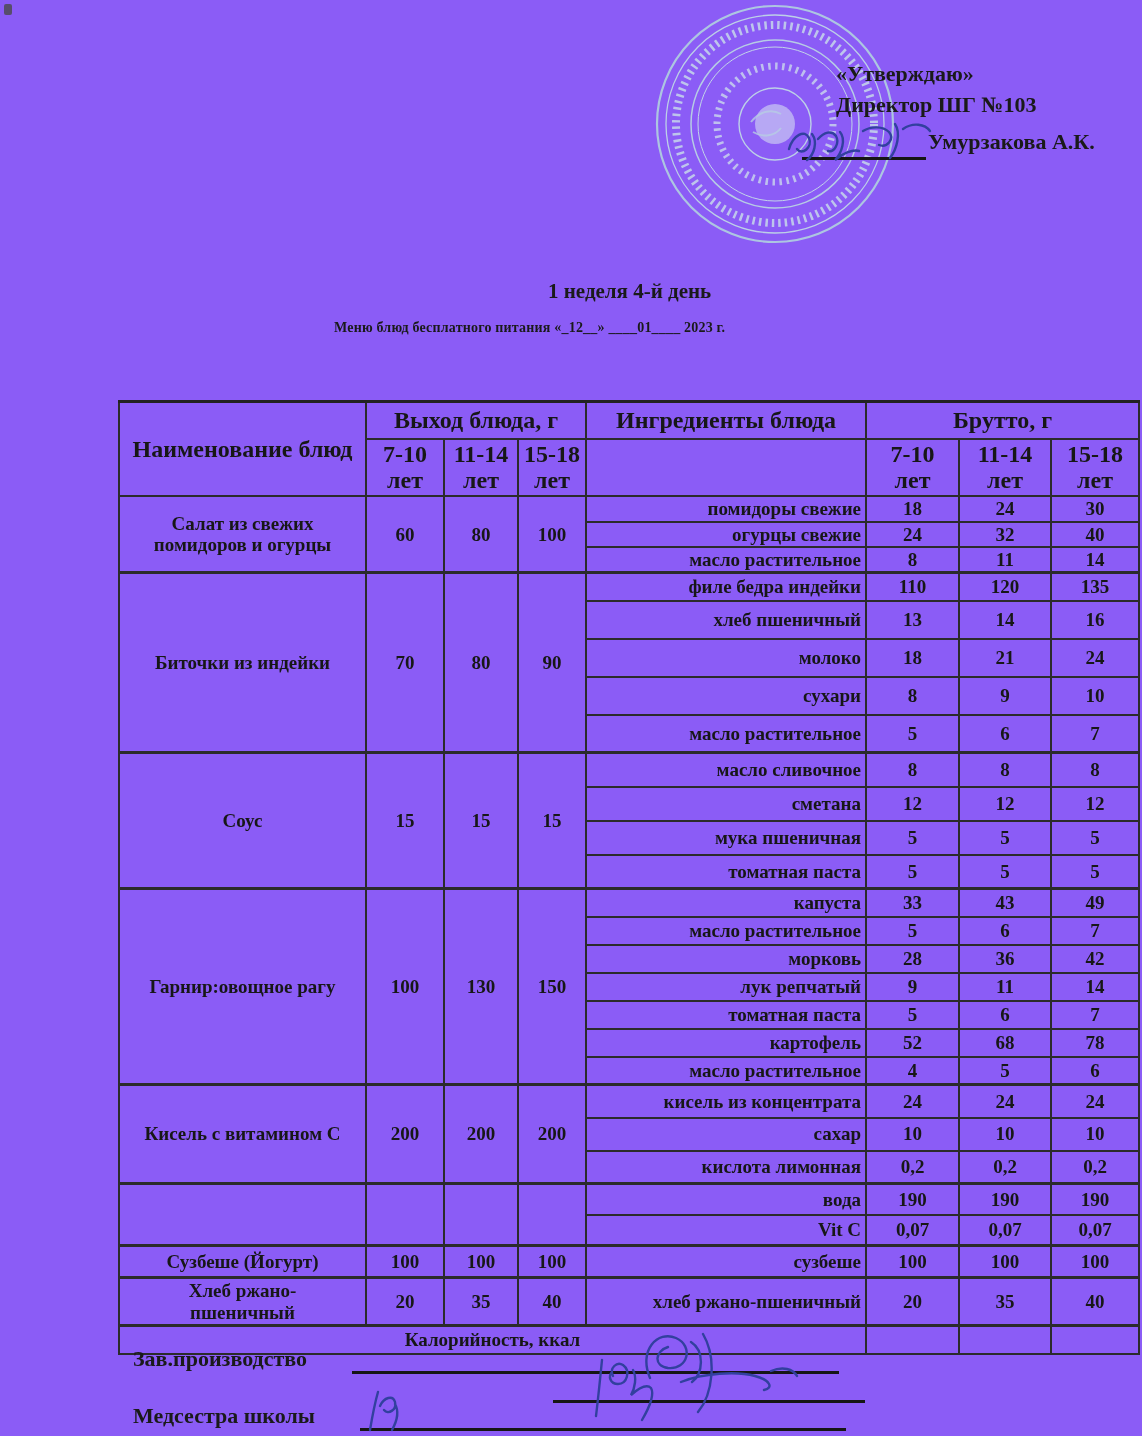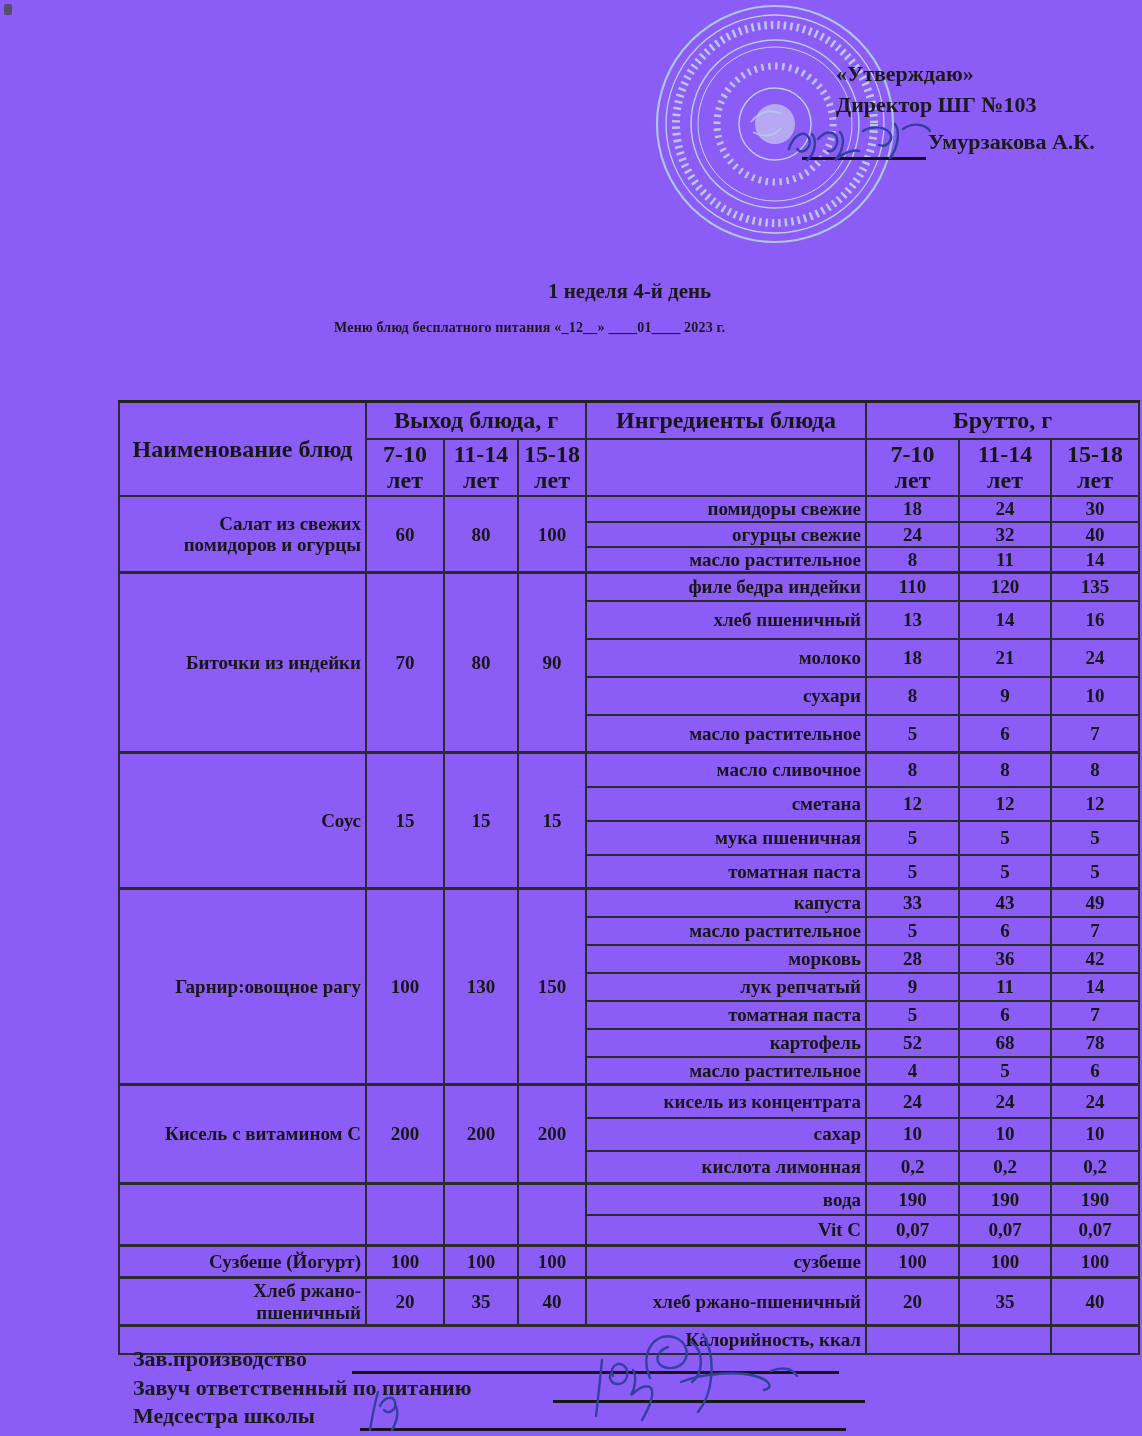--- a/index.html
+++ b/index.html
@@ -19,21 +19,21 @@
   table.menu{
     border-collapse:collapse;table-layout:fixed;width:1021px;
     font-size:19px;line-height:1.12;color:#171717;
   }
   table.menu td{
     border:2px solid #2b2b2b;padding:1px 4px;vertical-align:middle;
     overflow:hidden;
   }
   table.menu{border-top:3px solid #222;}
   td.hd{text-align:center;font-size:24px;}
-  td.name{text-align:right;padding-left:7px;white-space:pre-line;}
+  td.name{text-align:center;padding-left:7px;white-space:pre-line;}
   td.ing{text-align:right;padding-left:11px;}
   td.num{text-align:center;}
   td.vt{vertical-align:top;padding-top:3px;}
   tr.gs td{border-top-width:3px;}
   .pre{white-space:pre-line;margin-top:8px;}
   
   .ink{stroke:#32409f;stroke-width:2.4;fill:none;stroke-linecap:round;}
   .stampline{fill:none;}
 </style>
 </head>
@@ -303,21 +303,20 @@
       <td class="num"></td>
       <td class="num"></td>
       <td class="num"></td>
     </tr>
   </tbody>
     </table>
 
   <div class="abs t-approve" style="left:133px;top:1346px;font-family:Liberation Serif, serif;">Зав.производство</div>
   <div class="abs underline" style="left:352px;top:1371px;width:487px;"></div>
 
-  <div class="abs t-approve" style="left:133px;top:1375px;">Завуч ответственный по питанию</div>
   <div class="abs underline" style="left:553px;top:1400px;width:312px;"></div>
 
   <div class="abs t-approve" style="left:133px;top:1403px;">Медсестра школы</div>
   <div class="abs underline" style="left:360px;top:1428px;width:486px;"></div>
 
   <svg class="abs" style="left:350px;top:1318px;" width="500" height="118" viewBox="0 0 500 118">
 
     <path class="ink" d="M300,60 C288,32 308,12 326,20 C344,28 338,52 318,50 C303,48 305,33 318,29 M341,24 C355,33 353,56 342,64 M353,16 C367,40 363,76 348,94 M331,64 C353,55 387,53 405,58 C420,62 424,70 414,72 M421,53 C433,48 443,51 447,58"></path>
 
     <path class="ink" d="M252,42 C250,62 248,82 246,98 M263,58 C259,50 267,43 273,47 C281,53 277,66 268,66 C260,66 258,58 262,54 M283,52 C287,59 285,70 281,77 C289,70 297,66 301,70 C305,77 299,90 292,102"></path>

